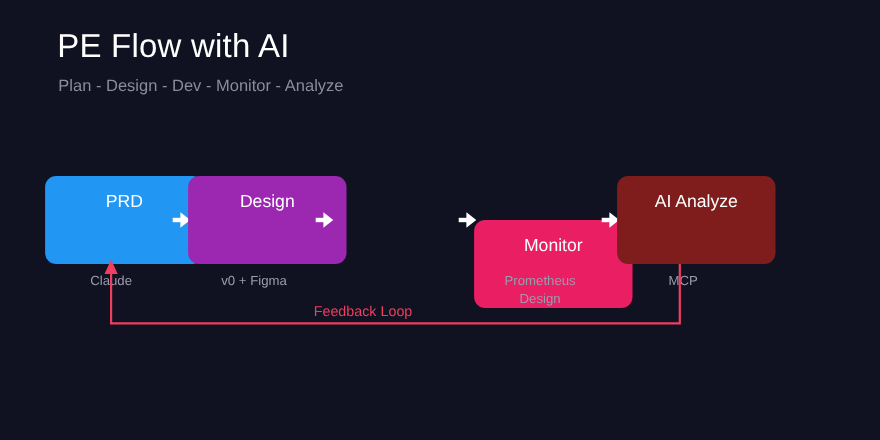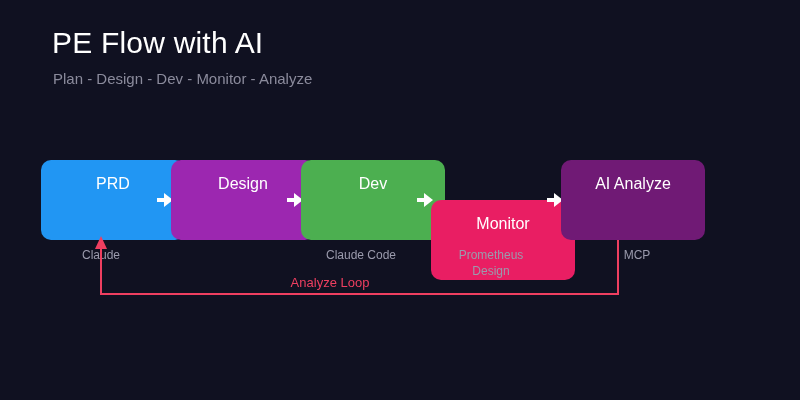--- a/index.html
+++ b/index.html
@@ -137,54 +137,51 @@
     <div class="tool-label" style="left:26px;">Claude</div>
 
     <div class="arrow-connector" style="left:157px;">
       <div class="shaft"></div>
         <div class="head"></div>
     </div>
 
     <div class="stage" style="left:171px; background:#9c27b0;padding-left:10px;">
       <div class="stage-label">Design</div>
     </div>
+    <div class="tool-label" style="left:156px;">v0 + Figma</div>
 
     <div class="arrow-connector" style="left:287px;">
       <div class="shaft"></div>
         <div class="head"></div>
     </div>
 
-    <div class="stage" style="left:301px; background:#4caf50;">
-      <div class="stage-label">Dev</div>
-    </div>
-    <div class="tool-label" style="left:286px;">Claude Code</div>
 
     <div class="arrow-connector" style="left:417px;">
       <div class="shaft"></div>
         <div class="head"></div>
     </div>
 
     <div class="stage" style="left:431px; background:#e91e63;margin-top:40px;">
       <div class="stage-label">Monitor</div>
     </div>
     <div class="tool-label" style="left:416px;">Prometheus
 Design</div>
 
     <div class="arrow-connector" style="left:547px;">
       <div class="shaft"></div>
         <div class="head"></div>
     </div>
 
-    <div class="stage" style="left:561px; background:#701a75;">
+    <div class="stage" style="left:561px; background:#7f1d1d;">
       <div class="stage-label">AI Analyze</div>
     </div>
-    <div class="tool-label" style="left:562px;">MCP</div>
+    <div class="tool-label" style="left:546px;">MCP</div>
 
   </div>
 
   <svg id="feedback-loop" width="800" height="400" viewBox="0 0 800 400">
     <path d="M 618 240 L 618 294 L 101 294 L 101 248" fill="none" stroke="#ef3f60" stroke-width="2"></path>
     <polygon points="101,236 95,249 107,249" fill="#ef3f60"></polygon>
   </svg>
 
-  <div id="feedback-label">Analyze Loop</div>
+  <div id="feedback-label">Feedback Loop</div>
 
 </div>
 
 </body></html>

